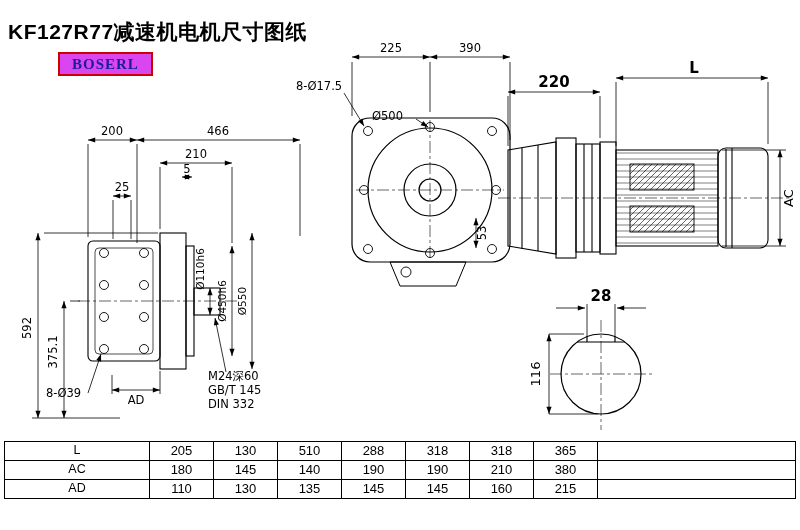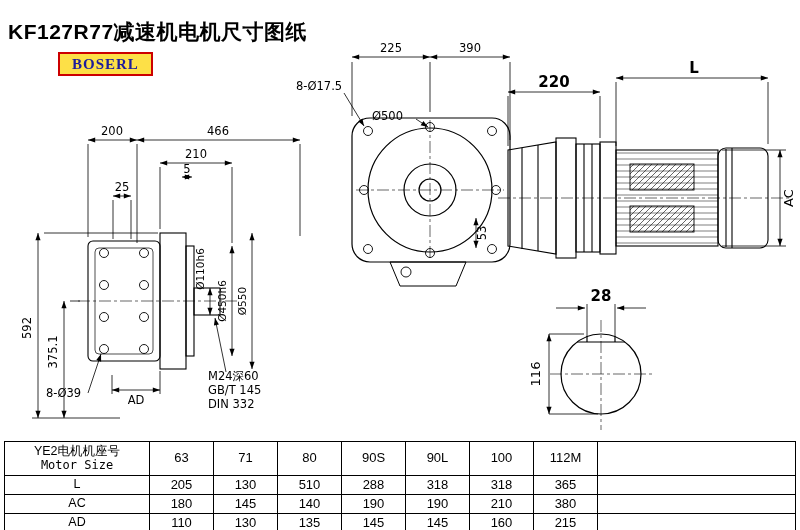--- a/index.html
+++ b/index.html
@@ -6,21 +6,21 @@
   body {
     width:800px; height:530px; background:#ffffff; position:relative;
     font-family:"Liberation Sans", sans-serif; color:#000; overflow:hidden;
   }
   .page-title {
     position:absolute; top:18px; left:8px;
     font-size:21px; font-weight:bold; letter-spacing:0.5px;
   }
   .logo-box {
     position:absolute; top:52px; left:58px;
-    border:2px solid #cc0000; padding:1px 12px; background:#fde047;
+    border:2px solid #cc0000; padding:1px 12px; background:#d946ef;
   }
   .logo-text {
     color:#1c1c9c; font-family:"Liberation Serif", serif;
     font-weight:bold; font-size:15px; letter-spacing:1px;
   }
   svg.drawing { position:absolute; top:0; left:0; }
   svg text {
     font-family:"DejaVu Sans", sans-serif; font-size:11.5px; fill:#000;
   }
   svg text.tb { font-weight:bold; font-size:15px; }
@@ -237,34 +237,20 @@
     <col style="width:64px">
       <col style="width:64px">
       <col style="width:64px">
       <col style="width:64px">
     <col style="width:64px">
       <col style="width:64px">
       <col style="width:64px">
     <col>
   </colgroup>
   <tbody>
-      <tr class="head">
-    <td class="first">
-      <div>YE2电机机座号</div>
-      <div class="mono">Motor Size</div>
-    </td>
-    <td>63</td>
-    <td>71</td>
-    <td>80</td>
-    <td>90S</td>
-    <td>90L</td>
-    <td>100</td>
-    <td>112M</td>
-    <td></td>
-  </tr>
   <tr>
     <td class="first">L</td>
     <td>205</td>
     <td>130</td>
     <td>510</td>
     <td>288</td>
     <td>318</td>
     <td>318</td>
     <td>365</td>
     <td></td>

